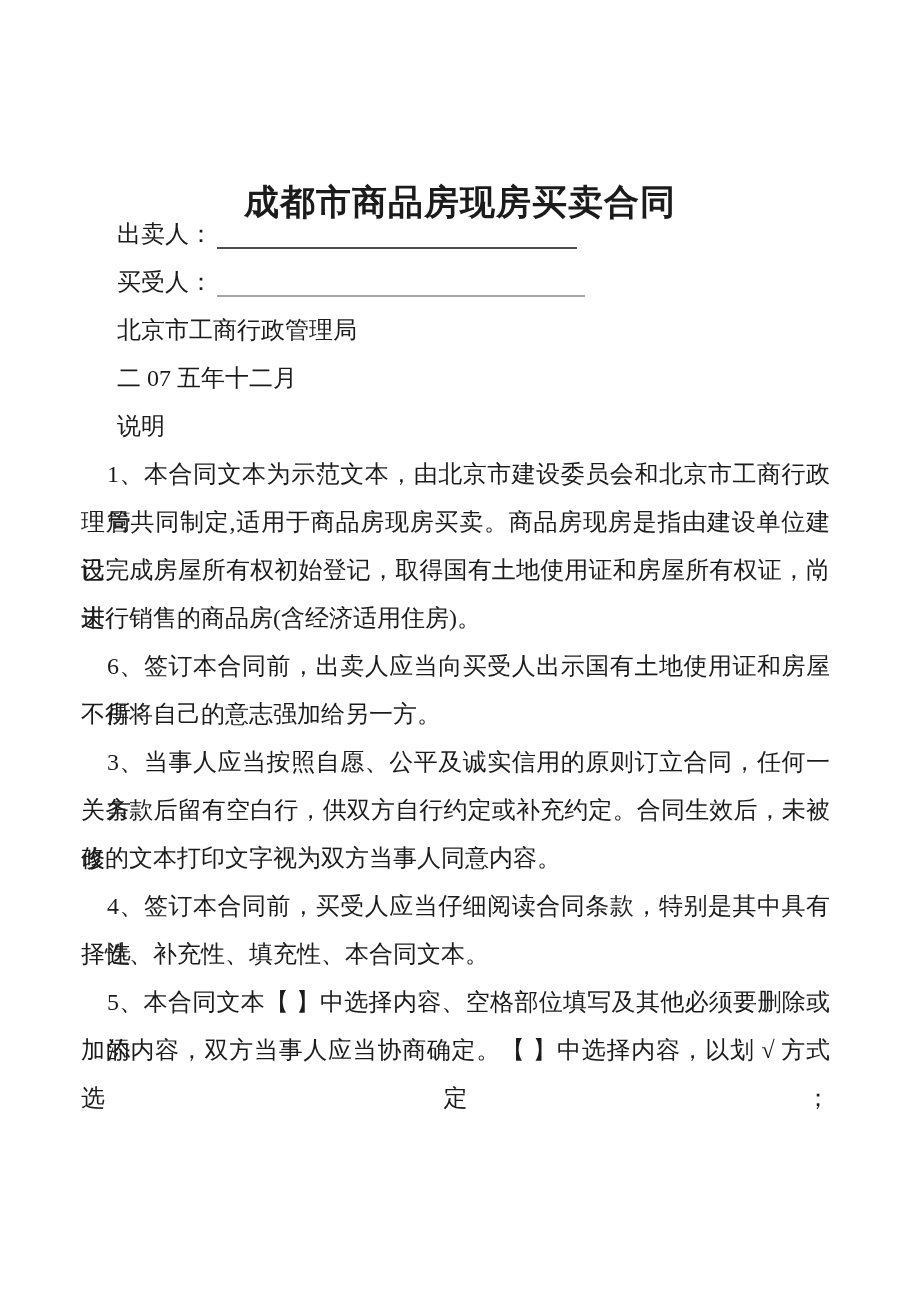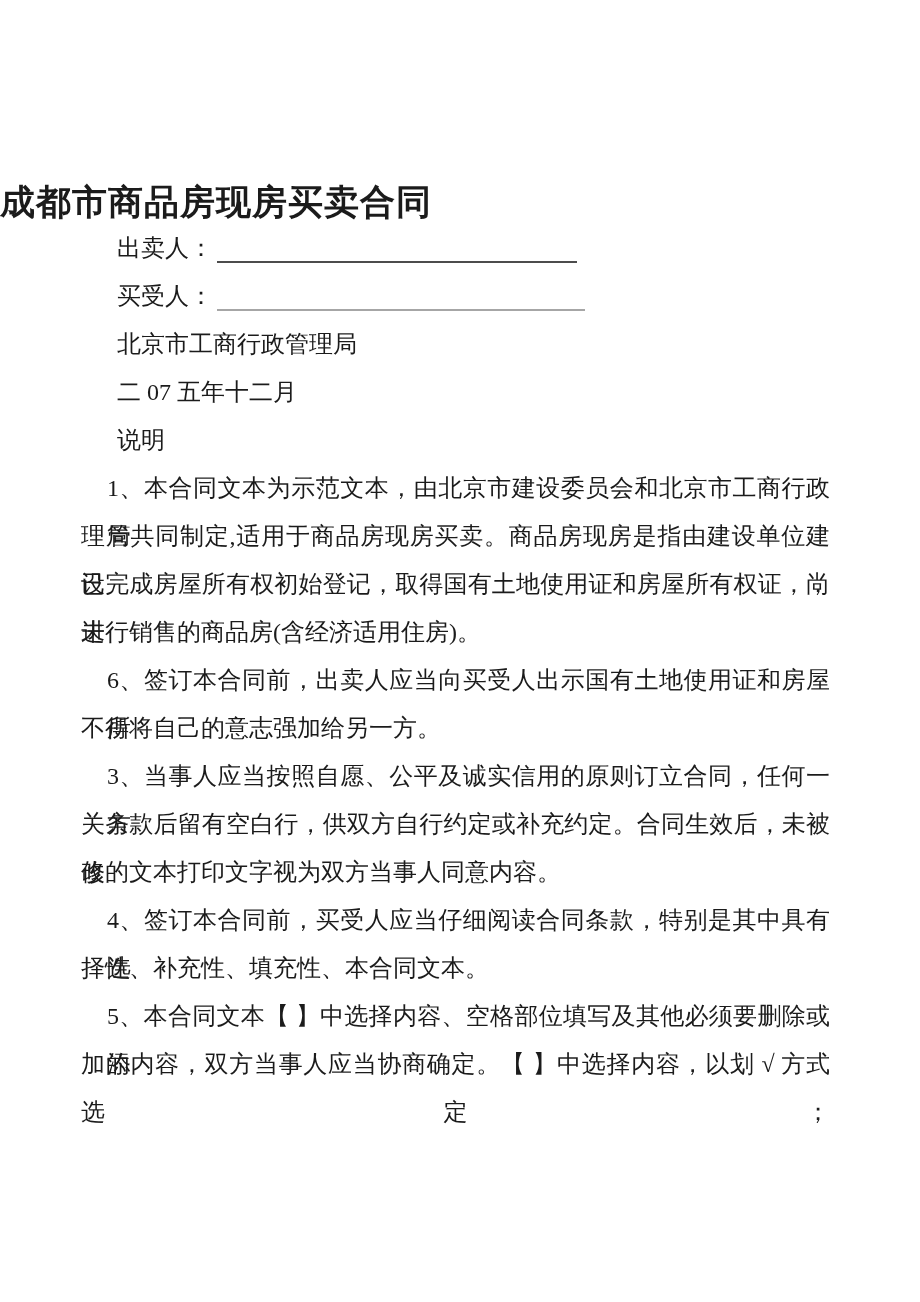--- a/index.html
+++ b/index.html
@@ -27,27 +27,28 @@
     color: #d9d9d9;
     user-select: none;
     white-space: nowrap;
   }
   .doc-title {
     position: absolute;
     top: 156px;
     left: 0;
     width: 100%;
     z-index: 1;
+    text-align: center;
     font-size: 35px;
     font-weight: bold;
     letter-spacing: 1px;
   }
   .doc-body {
     position: absolute;
-    top: 224px;
+    top: 210px;
     left: 81px;
     width: 749px;
     z-index: 1;
     font-size: 24px;
   }
   .line {
     height: 48px;
     line-height: 48px;
     overflow: visible;
   }

